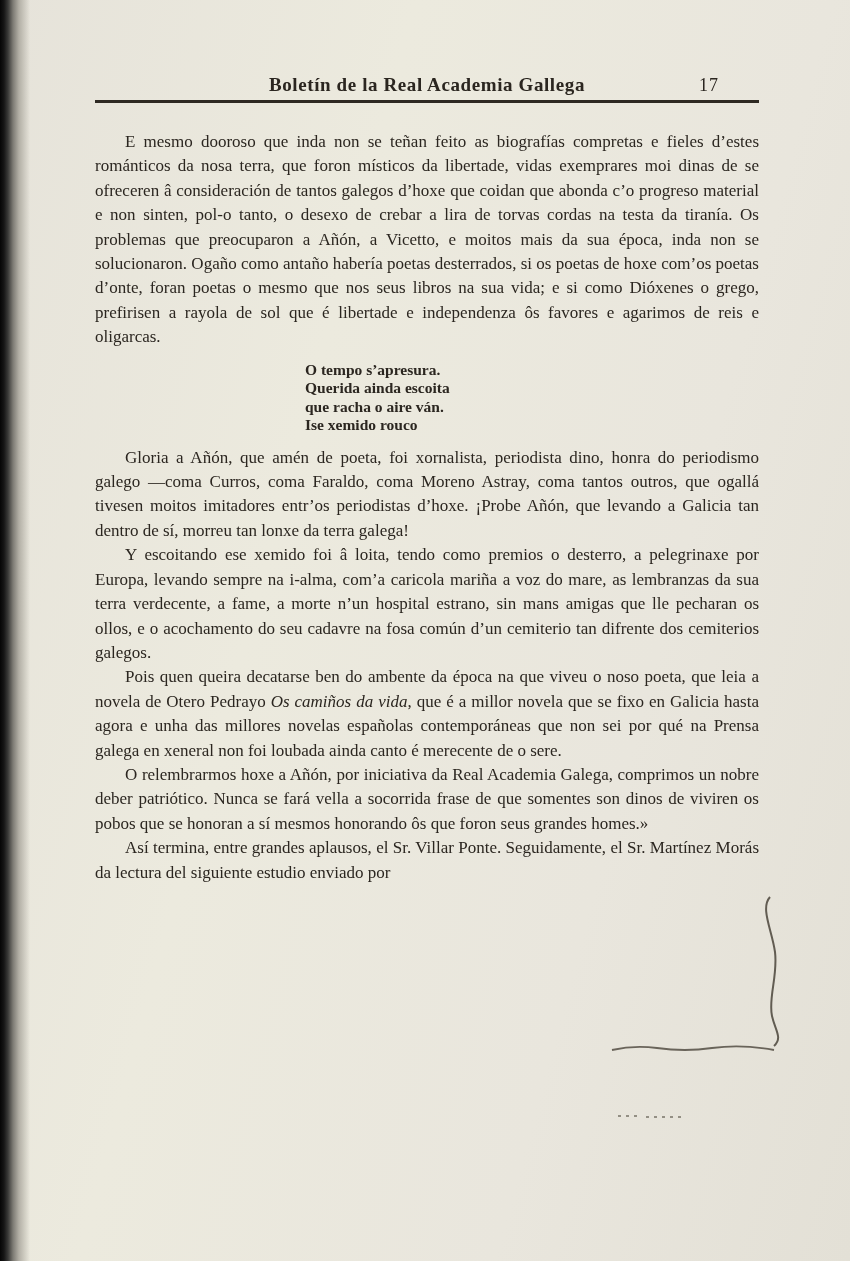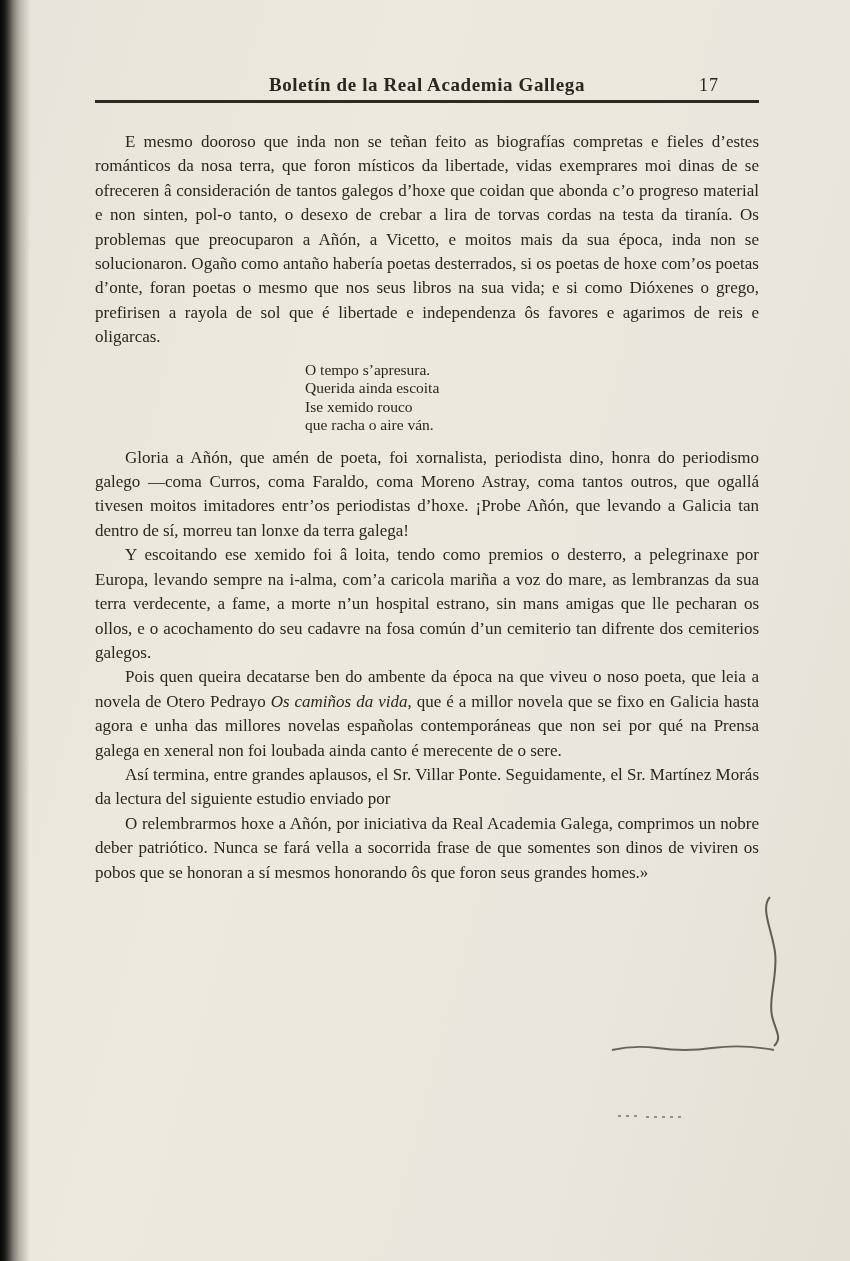--- a/index.html
+++ b/index.html
@@ -58,21 +58,21 @@
   }
   .body-text p {
     text-indent: 30px;
   }
   .poem {
     margin: 11px 0 11px 210px;
     font-size: 15.5px;
     line-height: 18.5px;
     text-align: left;
   }
-  .poem div { text-indent: 0; }
+  .poem div { text-indent: 0; font-weight: bold; }
   .book-title-italic { font-style: italic; margin-top: 48px; }
   .pen-marks {
     position: absolute;
     left: 0; top: 0;
     pointer-events: none;
   }
 </style>
 </head>
 <body>
 
@@ -86,29 +86,29 @@
       <span class="journal-title">Boletín de la Real Academia Gallega</span>
       <span class="page-number">17</span>
     </div>
 
     <div class="body-text">
       <p>E mesmo dooroso que inda non se teñan feito as biografías compretas e fieles d’estes románticos da nosa terra, que foron místicos da libertade, vidas exemprares moi dinas de se ofreceren â consideración de tantos galegos d’hoxe que coidan que abonda c’o progreso material e non sinten, pol-o tanto, o desexo de crebar a lira de torvas cordas na testa da tiranía. Os problemas que preocuparon a Añón, a Vicetto, e moitos mais da sua época, inda non se solucionaron. Ogaño como antaño habería poetas desterrados, si os poetas de hoxe com’os poetas d’onte, foran poetas o mesmo que nos seus libros na sua vida; e si como Dióxenes o grego, prefirisen a rayola de sol que é libertade e independenza ôs favores e agarimos de reis e oligarcas.</p>
 
       <div class="poem">
         <div>O tempo s’apresura.</div>
         <div>Querida ainda escoita</div>
+        <div>que racha o aire ván.</div>
         <div>Ise xemido rouco</div>
-        <div>que racha o aire ván.</div>
       </div>
 
       <p>Gloria a Añón, que amén de poeta, foi xornalista, periodista dino, honra do periodismo galego —coma Curros, coma Faraldo, coma Moreno Astray, coma tantos outros, que ogallá tivesen moitos imitadores entr’os periodistas d’hoxe. ¡Probe Añón, que levando a Galicia tan dentro de sí, morreu tan lonxe da terra galega!</p>
       <p>Y escoitando ese xemido foi â loita, tendo como premios o desterro, a pelegrinaxe por Europa, levando sempre na i-alma, com’a caricola mariña a voz do mare, as lembranzas da sua terra verdecente, a fame, a morte n’un hospital estrano, sin mans amigas que lle pecharan os ollos, e o acochamento do seu cadavre na fosa común d’un cemiterio tan difrente dos cemiterios galegos.</p>
       <p><span>Pois quen queira decatarse ben do ambente da época na que viveu o noso poeta, que leia a novela de Otero Pedrayo </span><span class="book-title-italic">Os camiños da vida</span><span>, que é a millor novela que se fixo en Galicia hasta agora e unha das millores novelas españolas contemporáneas que non sei por qué na Prensa galega en xeneral non foi loubada ainda canto é merecente de o sere.</span></p>
+      <p>O relembrarmos hoxe a Añón, por iniciativa da Real Academia Galega, comprimos un nobre deber patriótico. Nunca se fará vella a socorrida frase de que somentes son dinos de viviren os pobos que se honoran a sí mesmos honorando ôs que foron seus grandes homes.»</p>
       <p>Así termina, entre grandes aplausos, el Sr. Villar Ponte. Seguidamente, el Sr. Martínez Morás da lectura del siguiente estudio enviado por</p>
-      <p>O relembrarmos hoxe a Añón, por iniciativa da Real Academia Galega, comprimos un nobre deber patriótico. Nunca se fará vella a socorrida frase de que somentes son dinos de viviren os pobos que se honoran a sí mesmos honorando ôs que foron seus grandes homes.»</p>
     </div>
 
   </div>
 
   <svg class="pen-marks" width="850" height="1261" viewBox="0 0 850 1261">
 
     <path d="M 770 897
              C 760 908, 772 930, 775 952
              C 778 976, 768 998, 772 1016
              C 775 1030, 783 1038, 774 1046" fill="none" stroke="#4a443a" stroke-width="2" opacity="0.85"></path>

